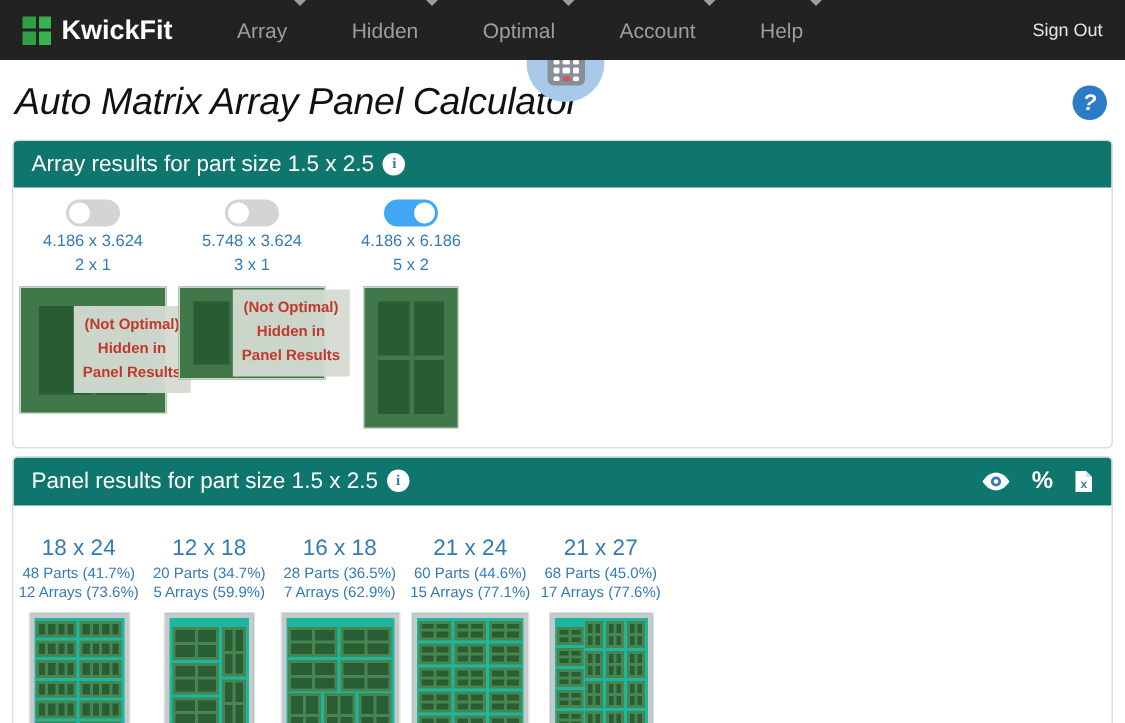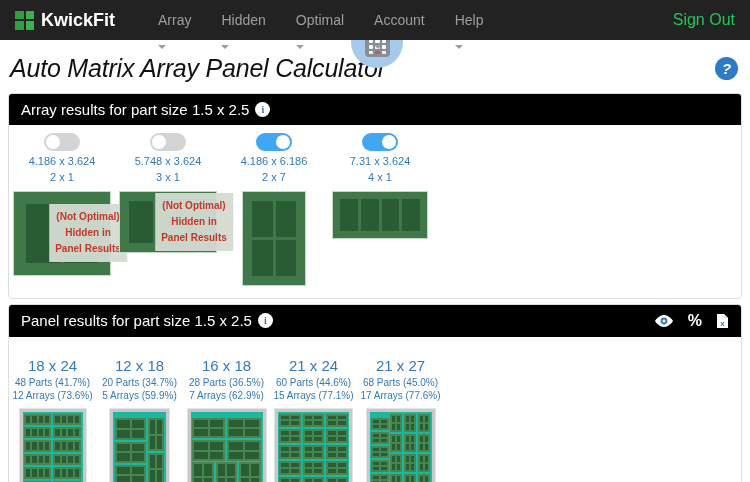--- a/index.html
+++ b/index.html
@@ -10,24 +10,24 @@
   .navbar { position:relative; z-index:5; height:40px; background:#222;
     display:flex; align-items:center; padding:0 15px; }
   .brand { display:flex; align-items:center; gap:7px; color:#fff;
     font-size:18px; font-weight:bold; cursor:pointer; }
   .logo { width:19px; height:19px; display:grid;
     grid-template-columns:1fr 1fr; grid-template-rows:1fr 1fr; gap:2px; }
   .logo span { background:#2f9e44; }
   .logo span:nth-child(2), .logo span:nth-child(4){ background:#37b24d; }
   .nav-items { display:flex; margin-left:28px; height:40px; }
   .nav-item { color:#9d9d9d; font-size:14px; line-height:40px; padding:0 15px;
-    cursor:pointer; display:flex; align-items:flex-start; gap:5px;flex-direction:column; }
+    cursor:pointer; display:flex; align-items:flex-start; gap:5px; }
   .caret { width:0; height:0; border-left:4px solid transparent;
     border-right:4px solid transparent; border-top:4px solid #9d9d9d; display:inline-block; }
-  .signout { margin-left:auto; color:#22c55e; font-size:16px; cursor:pointer; }
+  .signout { margin-left:auto; color:#e5e5e5; font-size:12px; cursor:pointer; }
 
   
   .hero-circle { position:absolute; left:351px; top:16px; width:52px; height:52px;
     border-radius:50%; background:#a9c9ea; z-index:1; }
   .calc { position:absolute; left:365px; top:31px; width:25px; height:26px;
     background:#878e98; border-radius:4px; z-index:2; padding:3px 4px; }
   .calc .disp { height:4px; background:#fff; border-radius:1px; margin-bottom:2px; }
   .calc .keys { display:grid; grid-template-columns:repeat(3,1fr);
     grid-template-rows:repeat(3,1fr); gap:2px; height:14px; }
   .calc .keys i { background:#fff; border-radius:1px; }
@@ -37,21 +37,21 @@
   .page-head { display:flex; align-items:center; justify-content:space-between;
     padding:14px 12px 10px 10px;font-style:italic; }
   .page-title { font-size:25px; color:#111; letter-spacing:-0.2px; }
   .help-badge { width:23px; height:23px; border-radius:50%; background:#2b7bc9;
     color:#fff; font-size:15px; font-weight:bold; display:flex; align-items:center;
     justify-content:center; cursor:pointer; }
 
   
   .section { margin:0 8px 5px 8px; border:1px solid #ddd; border-radius:4px;
     overflow:hidden; background:#fff; }
-  .section-head { background:#000000; color:#fff; font-size:15px;
+  .section-head { background:#0f766e; color:#fff; font-size:15px;
     padding:7px 12px; display:flex; align-items:center; gap:6px; }
   .info-badge { width:15px; height:15px; border-radius:50%; background:#fff;
     color:#337ab7; font-size:10px; font-weight:bold; font-family:"Liberation Serif",serif;
     display:inline-flex; align-items:center; justify-content:center; cursor:pointer; }
   .head-tools { margin-left:auto; display:flex; align-items:center; gap:14px; }
   .tool { cursor:pointer; display:flex; align-items:center; }
   .pct-glyph { color:#fff; font-size:16px; font-weight:bold; }
 
   
   .array-body { display:flex; padding:6px 0 12px 0; }
@@ -186,38 +186,23 @@
               <div>Panel Results</div>
             </div>
           </div>
         </div>
     </div>
     <div class="opt-col">
       <div class="toggle on">
           <span class="knob"></span>
         </div>
       <div class="opt-lbl">4.186 x 6.186</div>
-      <div class="opt-lbl">2 x 7</div>
+      <div class="opt-lbl">5 x 2</div>
       <div class="opt-preview-wrap">
           <div class="array-box" style="width: 64px; height: 95px; padding: 9px; gap: 3px; grid-template-columns: repeat(2, 1fr); grid-template-rows: repeat(2, 1fr);">
-            <i></i>
-            <i></i>
-            <i></i>
-            <i></i>
-          </div>
-        </div>
-    </div>
-    <div class="opt-col">
-      <div class="toggle on">
-          <span class="knob"></span>
-        </div>
-      <div class="opt-lbl">7.31 x 3.624</div>
-      <div class="opt-lbl">4 x 1</div>
-      <div class="opt-preview-wrap">
-          <div class="array-box" style="width: 96px; height: 48px; padding: 7px; gap: 3px; grid-template-columns: repeat(4, 1fr); grid-template-rows: repeat(1, 1fr);">
             <i></i>
             <i></i>
             <i></i>
             <i></i>
           </div>
         </div>
     </div>
   </div>
 </div>
 

